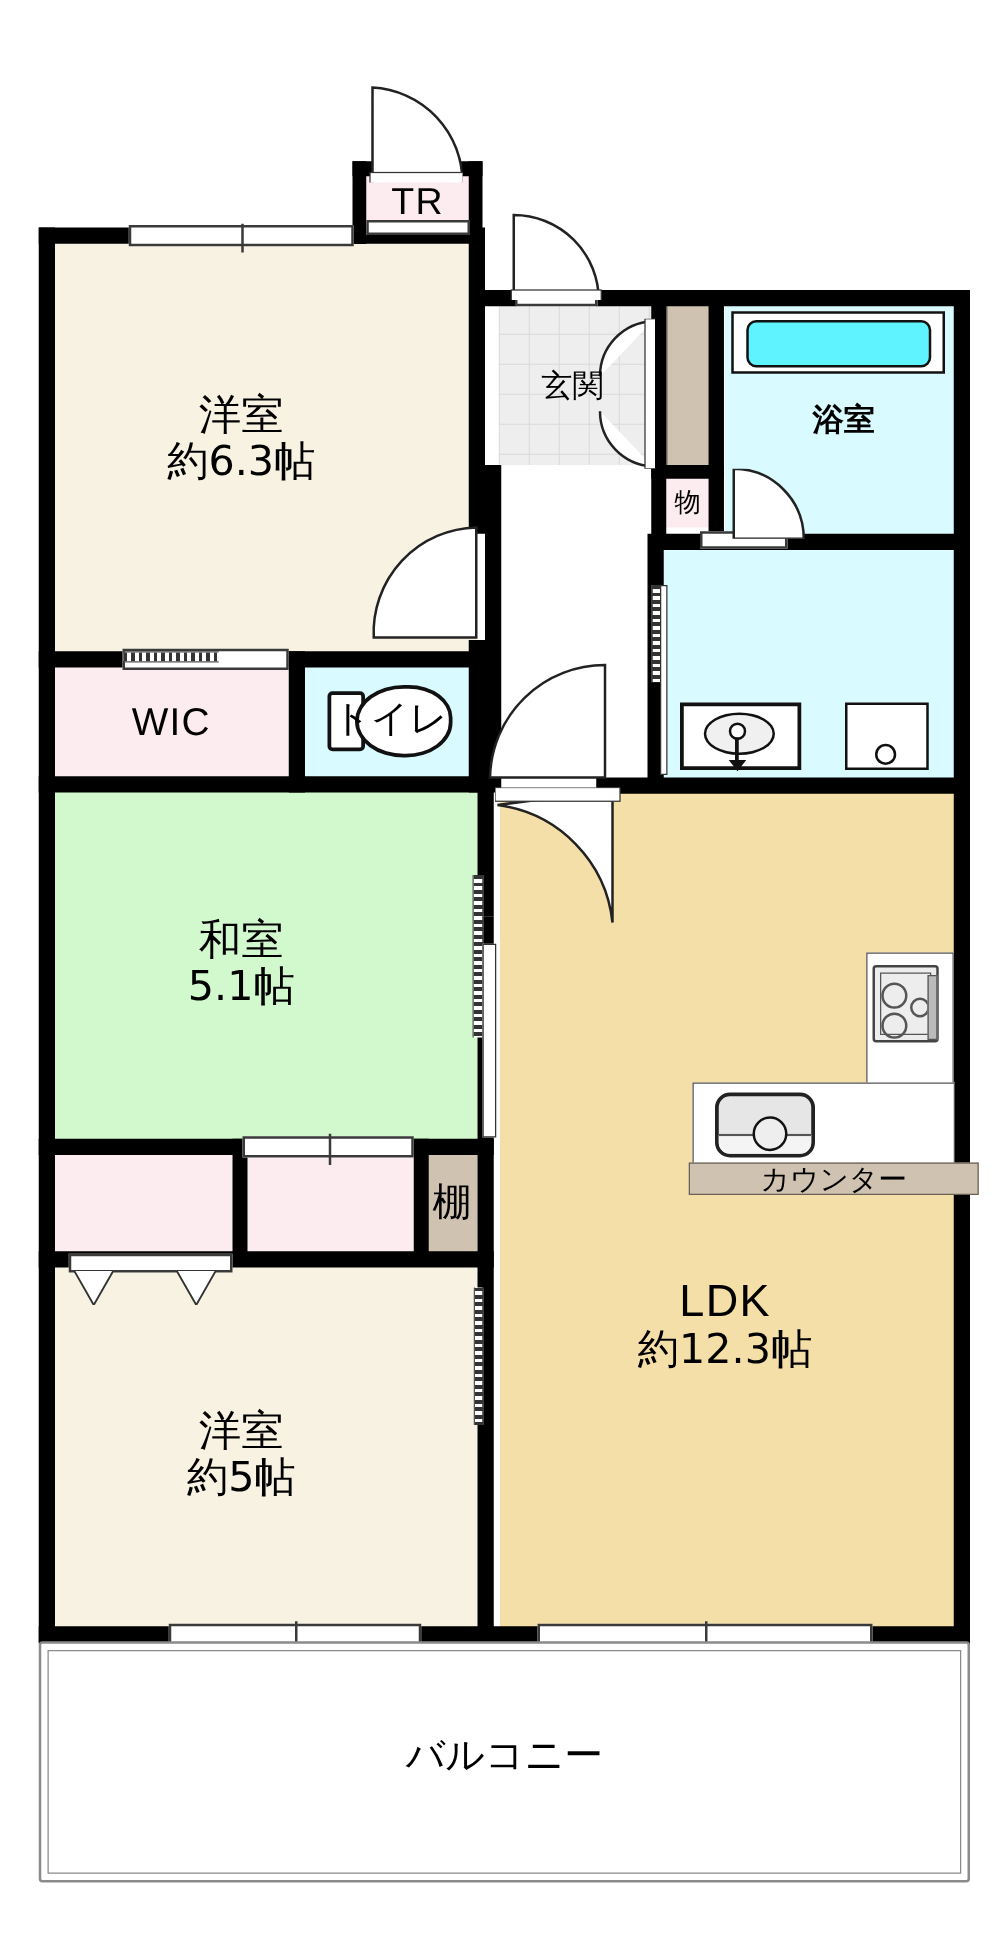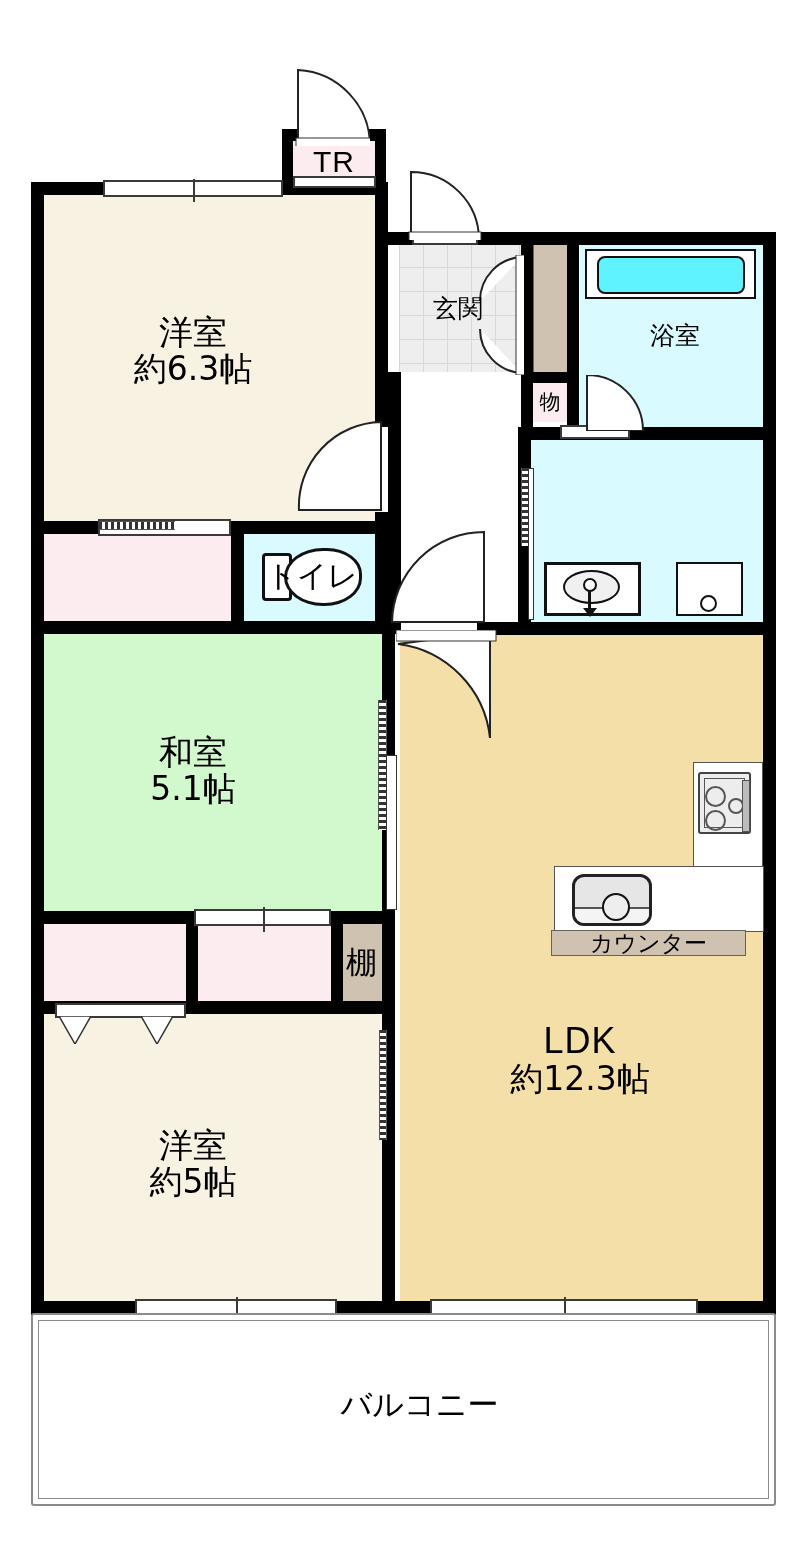--- a/index.html
+++ b/index.html
@@ -149,21 +149,21 @@
     <div style="position:absolute;left:5px;top:12px;width:17px;height:17px;border:2px solid #555;border-radius:50%;"></div>
     <div style="position:absolute;left:5px;top:36px;width:17px;height:17px;border:2px solid #555;border-radius:50%;"></div>
     <div style="position:absolute;left:28px;top:24px;width:12px;height:12px;border:2px solid #555;border-radius:50%;"></div>
     <div style="position:absolute;left:42px;top:6px;width:6px;height:50px;background:#bbb;border:1px solid #555;"></div>
   </div>
   <div class="sink" style="left:572px;top:874px;width:80px;height:52px;">
     <div style="position:absolute;left:0;bottom:0;width:100%;height:14px;background:#f4f4f4;border-top:2px solid #555;border-radius:0 0 9px 9px;"></div>
     <div style="position:absolute;left:27px;bottom:2px;width:24px;height:24px;border:2px solid #111;border-radius:50%;background:#eee;"></div>
   </div>
 
-  <div class="counterbar" style="left:551px;top:930px;width:195px;height:26px;">
+  <div class="counterbar" style="left:551px;top:930px;width:232px;height:26px;">
     <span class="t-counter">カウンター</span>
   </div>
 
   <div class="toiletshape" style="left:262px;top:545px;width:100px;height:62px;">
     <div style="position:absolute;left:0;top:8px;width:24px;height:42px;border:3px solid #111;border-radius:4px;background:#fff;"></div>
     <div style="position:absolute;left:22px;top:3px;width:72px;height:52px;border:3px solid #111;border-radius:50% 45% 48% 50%;background:#fff;"></div>
   </div>
 
   <div class="win" style="left:103px;top:180px;width:180px;height:17px;">
     <div class="mull" style="left:50%;top:-3px;width:2px;height:23px;"></div>
@@ -261,29 +261,32 @@
 
   <div class="lbl" style="left:43px;top:295px;width:300px;height:110px;">
     <span class="t1">洋室</span>
     <span class="t2">約6.3帖</span>
   </div>
 
   <div class="lbl t-sm" style="left:399px;top:280px;width:118px;height:56px;">
     <span>玄関</span>
   </div>
 
-  <div class="lbl t-sm" style="left:600px;top:310px;width:150px;height:50px;">
+  <div class="lbl t-sm" style="left:600px;top:310px;width:150px;height:50px;font-weight:bold;">
     <span>浴室</span>
   </div>
 
   <div class="lbl" style="left:532px;top:382px;width:36px;height:40px;font-size:21px;">
     <span>物</span>
   </div>
 
 
+  <div class="lbl t-wic" style="left:43px;top:533px;width:188px;height:90px;">
+    <span>WIC</span>
+  </div>
 
   <div class="lbl" style="left:250px;top:548px;width:124px;height:56px;font-size:30px;">
     <span>トイレ</span>
   </div>
 
   <div class="lbl" style="left:43px;top:715px;width:300px;height:110px;">
     <span class="t1">和室</span>
     <span class="t2">5.1帖</span>
   </div>
 
@@ -296,17 +299,17 @@
   <div class="lbl" style="left:43px;top:1108px;width:300px;height:110px;">
     <span class="t1">洋室</span>
     <span class="t2">約5帖</span>
   </div>
 
   <div class="lbl" style="left:420px;top:1004px;width:320px;height:110px;">
     <span class="t-ldk">LDK</span>
     <span class="t2">約12.3帖</span>
   </div>
 
-  <div class="lbl t-balcony" style="left:31px;top:1375px;width:745px;height:60px;padding-left:16px;">
+  <div class="lbl t-balcony" style="left:31px;top:1375px;width:745px;height:60px;">
     <span>バルコニー</span>
   </div>
 
 </div>
 
 </body></html>

